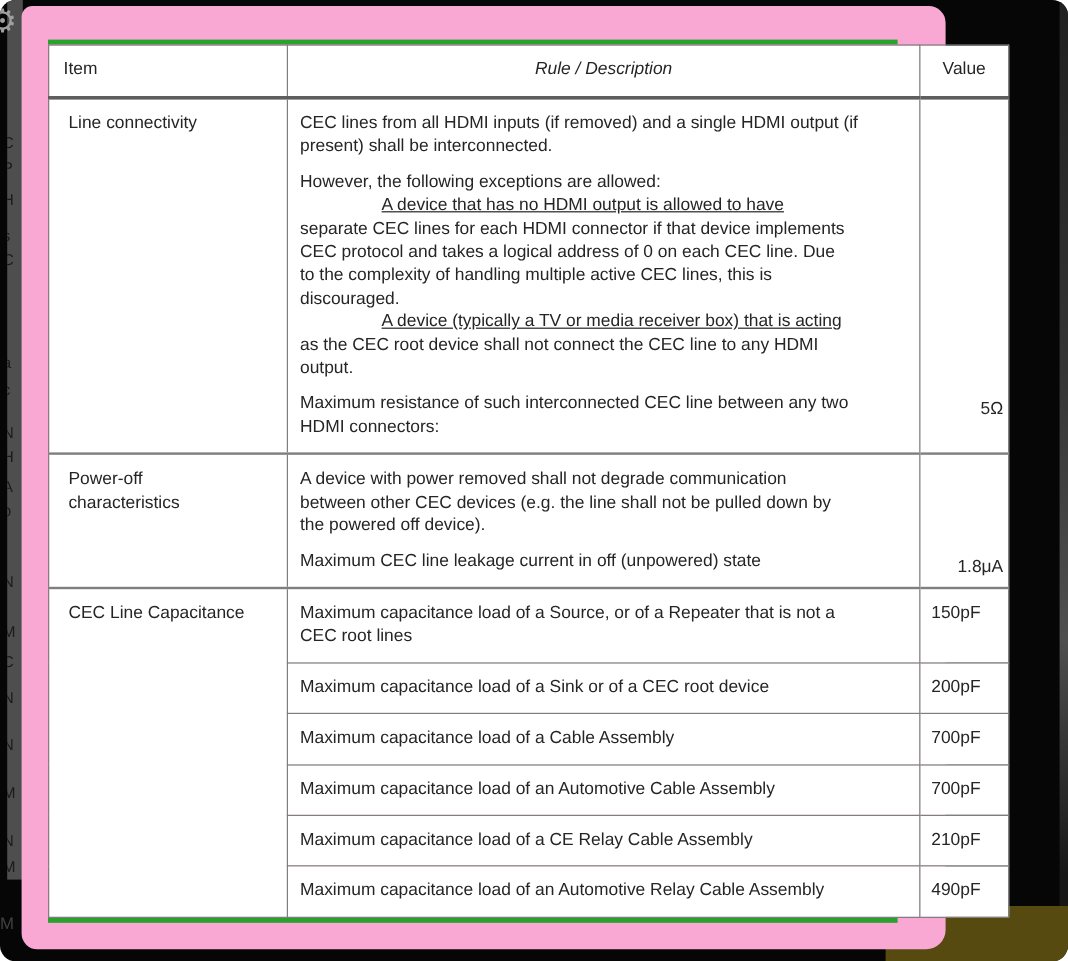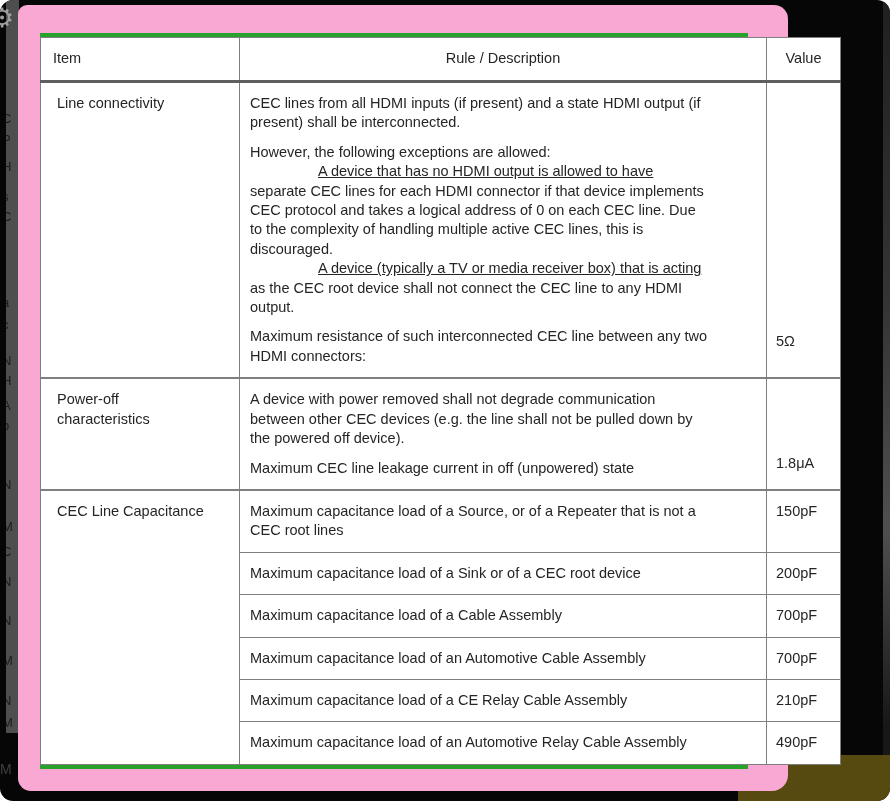--- a/index.html
+++ b/index.html
@@ -46,27 +46,27 @@
   table{
     width:100%;border-collapse:collapse;table-layout:fixed;
     font-size:14.5px;line-height:19.4px;color:#252525;
   }
   th,td{border:1px solid #7f7f7f;}
   th{
     height:40px;font-weight:normal;vertical-align:middle;
     border-bottom:3px solid #5e5e5e;background:#fff;
   }
   th.item-h{text-align:left;padding-left:12px;}
-  th.rule-h{text-align:center;}
+  th.rule-h{text-align:center;font-style:italic;}
   th.value-h{}
   td{vertical-align:top;background:#fff;}
   .item-cell{padding:11px 6px 11px 16px;}
   .desc-cell{padding:11px 6px 11px 10px;}
   .value-cell{padding:11px 4px 11px 9px;}
-  .value-cell.v-bottom{vertical-align:bottom;}
+  .value-cell.v-bottom{vertical-align:bottom;text-align:right;}
   .para{margin-top:10px;}
   .para:first-child{margin-top:0;}
   .line{white-space:nowrap;}
   .line.indent{padding-left:68px;text-decoration:underline;}
   tr.section-start td{border-top-width:2px;}
 </style>
 </head>
 <body>
 
 <div class="frame">
@@ -111,21 +111,21 @@
             <th class="value-h">Value</th>
           </tr>
         </thead>
         <tbody>
             <tr class="section-start">
               <td class="item-cell" rowspan="1">
                 <div class="line">Line connectivity</div>
               </td>
               <td class="desc-cell">
                 <div class="para">
-                  <div class="line">CEC lines from all HDMI inputs (if present) and a state HDMI output (if</div>
+                  <div class="line">CEC lines from all HDMI inputs (if removed) and a single HDMI output (if</div>
                   <div class="line">present) shall be interconnected.</div>
                 </div>
                 <div class="para">
                   <div class="line">However, the following exceptions are allowed:</div>
                   <div class="line indent">A device that has no HDMI output is allowed to have</div>
                   <div class="line">separate CEC lines for each HDMI connector if that device implements</div>
                   <div class="line">CEC protocol and takes a logical address of 0 on each CEC line. Due</div>
                   <div class="line">to the complexity of handling multiple active CEC lines, this is</div>
                   <div class="line">discouraged.</div>
                   <div class="line indent">A device (typically a TV or media receiver box) that is acting</div>
@@ -147,21 +147,21 @@
               <td class="desc-cell">
                 <div class="para">
                   <div class="line">A device with power removed shall not degrade communication</div>
                   <div class="line">between other CEC devices (e.g. the line shall not be pulled down by</div>
                   <div class="line">the powered off device).</div>
                 </div>
                 <div class="para">
                   <div class="line">Maximum CEC line leakage current in off (unpowered) state</div>
                 </div>
               </td>
-              <td class="value-cell v-bottom" style="padding-bottom: 16px;">1.8μA</td>
+              <td class="value-cell v-bottom" style="padding-bottom: 6px;">1.8μA</td>
             </tr>
             <tr class="section-start">
               <td class="item-cell" rowspan="6">
                 <div class="line">CEC Line Capacitance</div>
               </td>
               <td class="desc-cell">
                 <div class="para">
                   <div class="line">Maximum capacitance load of a Source, or of a Repeater that is not a</div>
                   <div class="line">CEC root lines</div>
                 </div>

